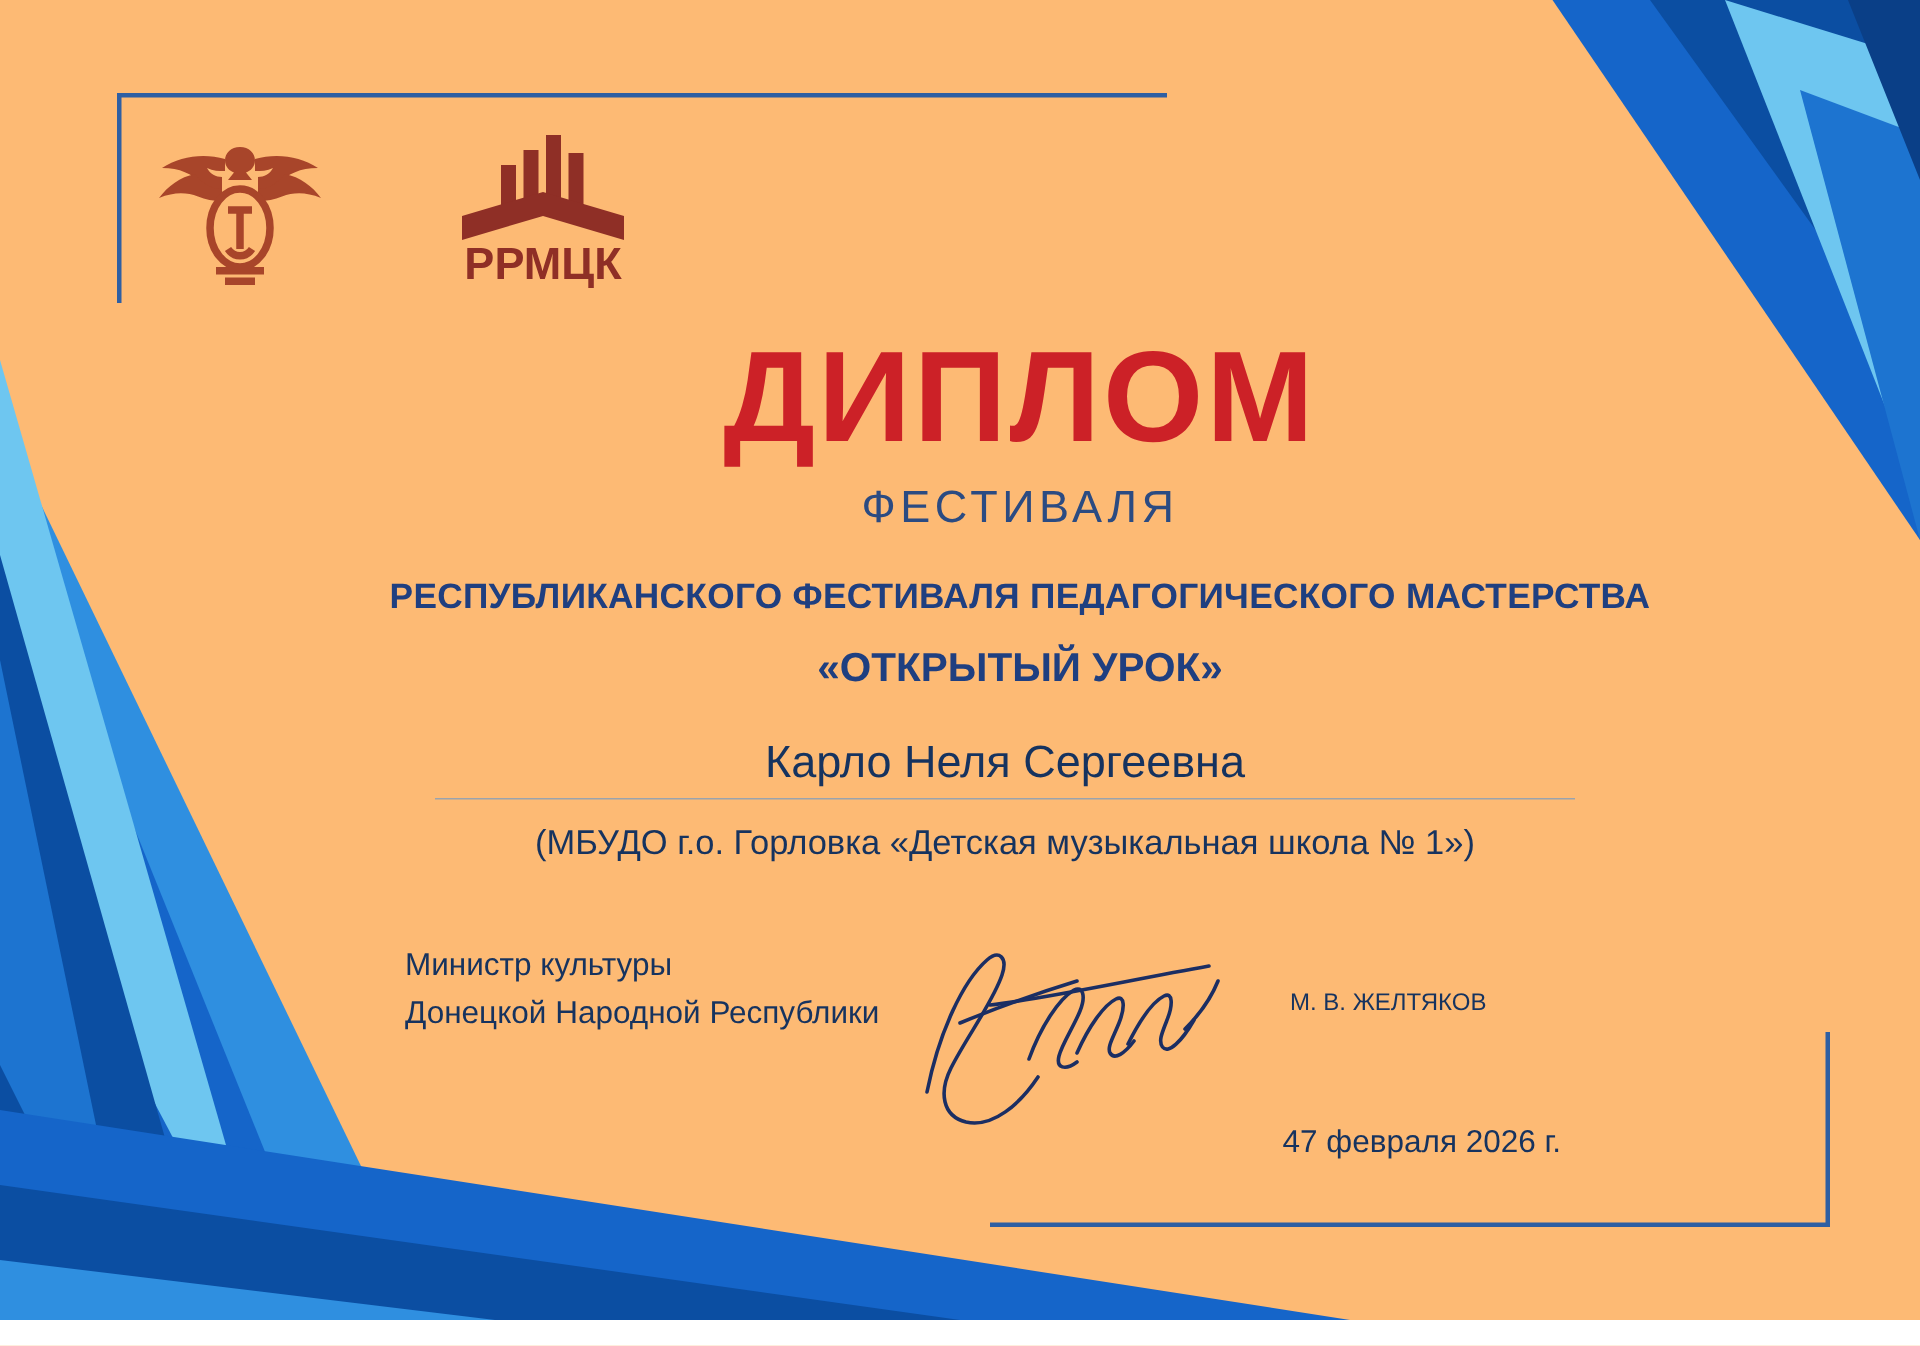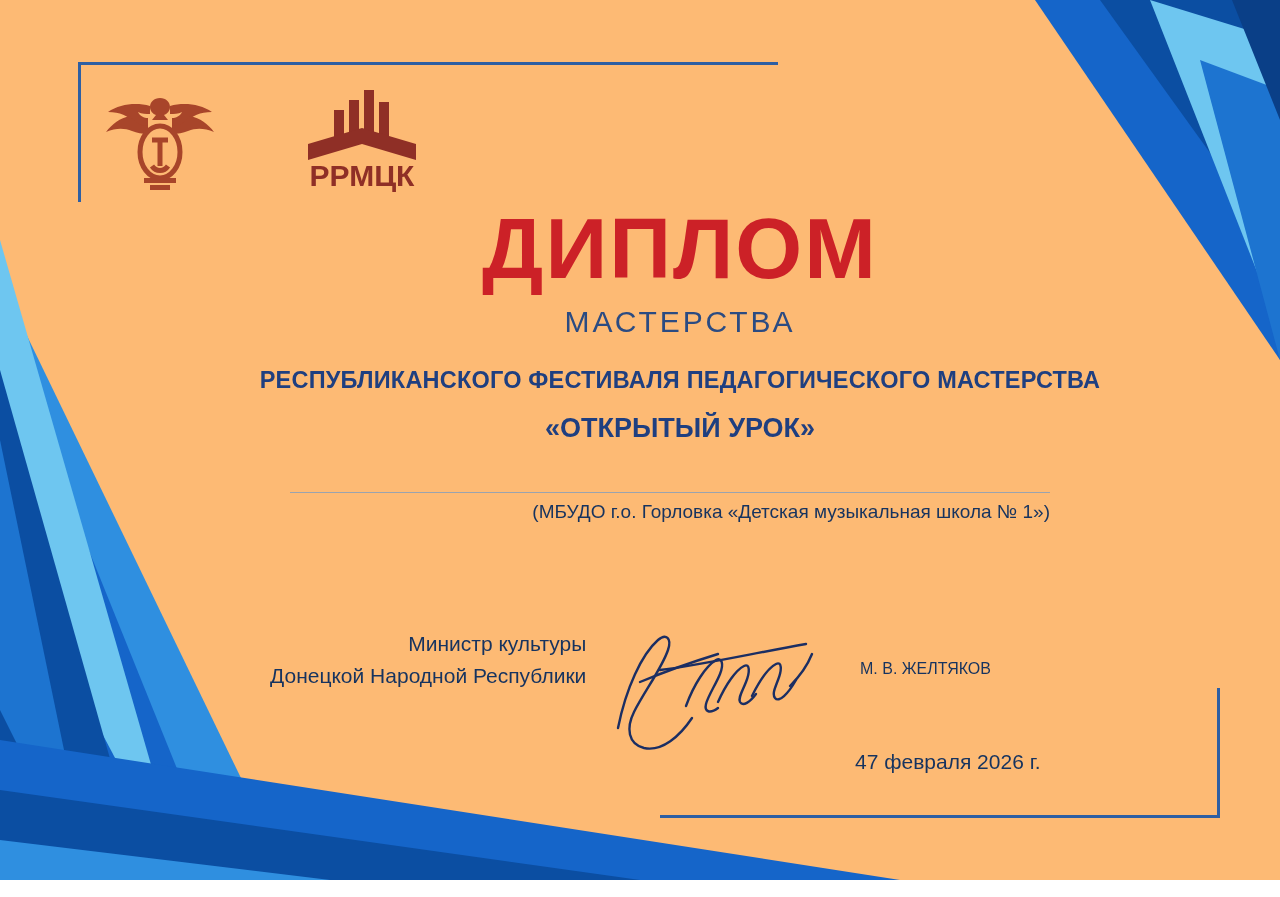--- a/index.html
+++ b/index.html
@@ -88,21 +88,21 @@
     width: 900px;
     text-align: center;
   }
   #title {
     font-family: "Liberation Sans", sans-serif;
     font-size: 86px;
     font-weight: bold;
     color: #cc2127;
     letter-spacing: 2px;
     line-height: 1;
-    margin: 0 0 14px 0;
+    margin: 17px 0 14px 0;
   }
   #subtitle-winner {
     font-size: 30px;
     color: #2b4b82;
     letter-spacing: 3px;
     margin: 0 0 24px 0;
   }
   .event-line {
     font-size: 23.5px;
     font-weight: bold;
@@ -131,42 +131,41 @@
     color: #16335f;
     margin: 0 0 6px 0;
   }
   #recipient-rule {
     width: 100%;
     height: 1px;
     background: #9aa3ae;
     margin: 0 0 8px 0;
   }
   #recipient-org {
-    font-size: 19px;
-    color: #16335f;
-    margin: 0;
-    text-align: right;
+    font-size: 23px;
+    color: #16335f;
+    margin: 15px;
   }
 
   
   #signature-area {
     position: absolute;
     left: 270px;
     top: 620px;
     width: 800px;
     height: 180px;
   }
   #signer-role {
     position: absolute;
     left: 0;
     top: 8px;
     font-size: 21px;
     color: #16335f;
     line-height: 1.5;
-    text-align: right;
+    text-align: left;
     white-space: pre-line;
   }
   #signature-mark {
     position: absolute;
     left: 330px;
     top: -10px;
     width: 230px;
     height: 150px;
   }
   #signer-name {
@@ -240,26 +239,27 @@
         <rect x="70" y="8" width="10" height="52"></rect>
         <rect x="85" y="20" width="10" height="40"></rect>
         <path d="M14 62 L68 46 L122 62 L122 78 L68 62 L14 78 Z"></path>
         <text x="68" y="104" font-family="Liberation Sans, sans-serif" font-size="30" font-weight="bold" text-anchor="middle" fill="#8f2f26">РРМЦК</text>
       </g>
     </svg>
   </div>
 
   <div id="content">
     <h1 id="title">ДИПЛОМ</h1>
-    <div id="subtitle-winner">МАСТЕРСТВА</div>
+    <div id="subtitle-winner">ФЕСТИВАЛЯ</div>
     <p class="event-line">РЕСПУБЛИКАНСКОГО ФЕСТИВАЛЯ ПЕДАГОГИЧЕСКОГО МАСТЕРСТВА</p>
     <p id="event-name">«ОТКРЫТЫЙ УРОК»</p>
   </div>
 
   <div id="recipient-block">
+    <div id="recipient-name">Карло Неля Сергеевна</div>
     <div id="recipient-rule"></div>
     <div id="recipient-org">(МБУДО г.о. Горловка «Детская музыкальная школа № 1»)</div>
   </div>
 
   <div id="signature-area">
     <div id="signer-role">Министр культуры
 Донецкой Народной Республики</div>
 
     <svg id="signature-mark" viewBox="0 0 230 150">
       <g fill="none" stroke="#1b2e63" stroke-width="2.4" stroke-linecap="round">

